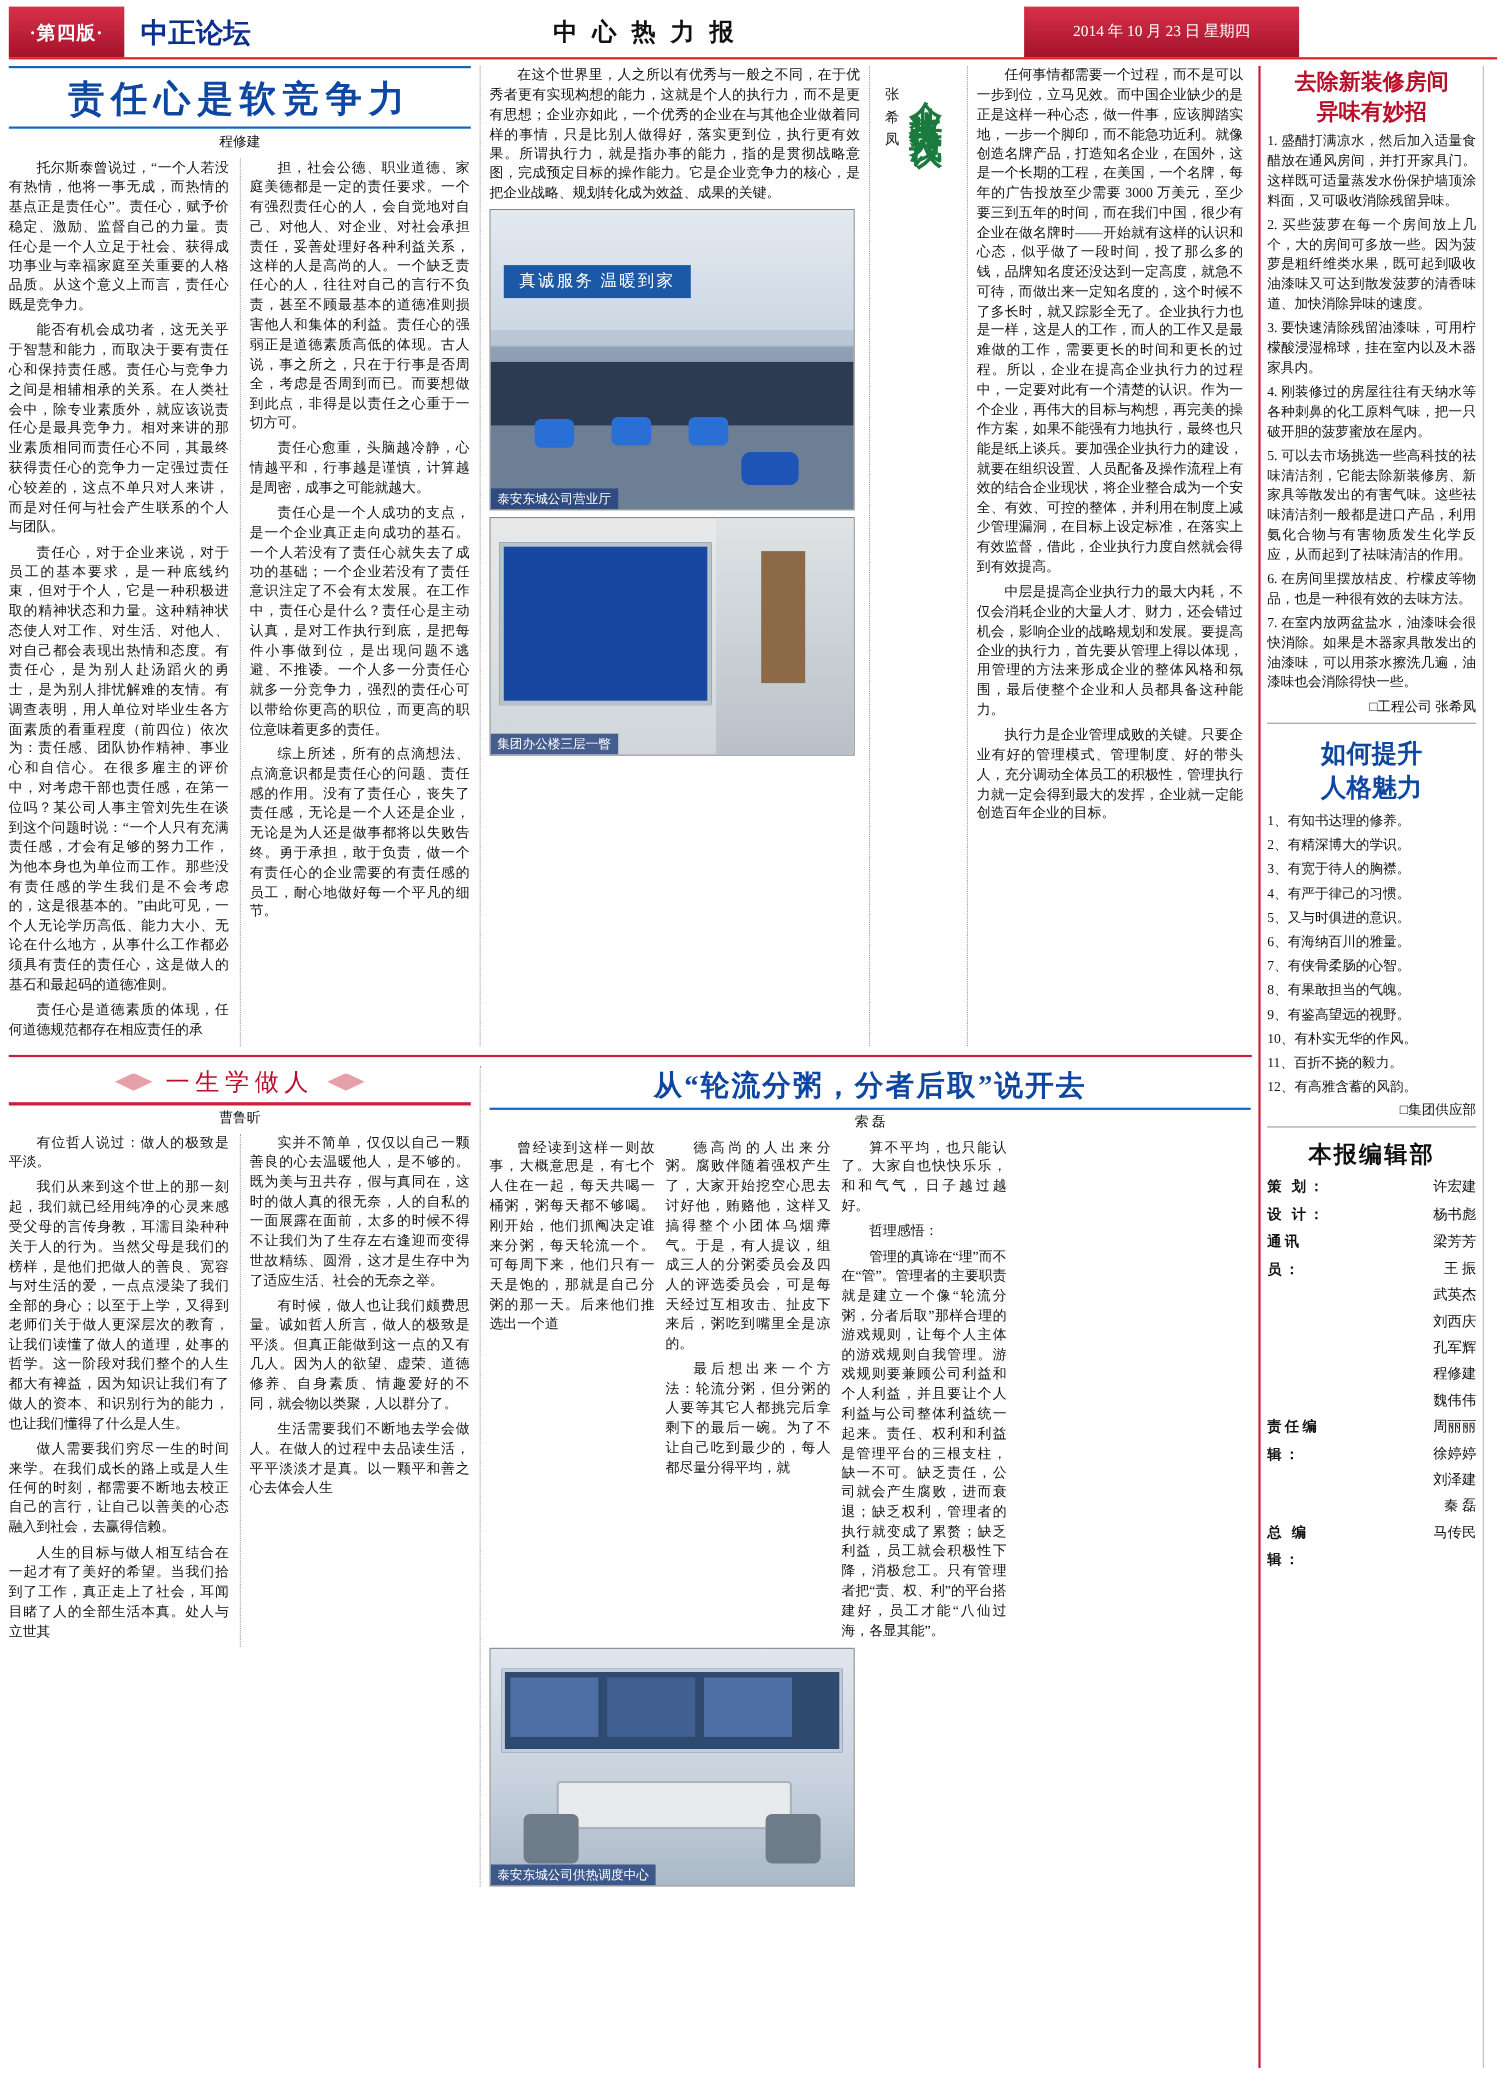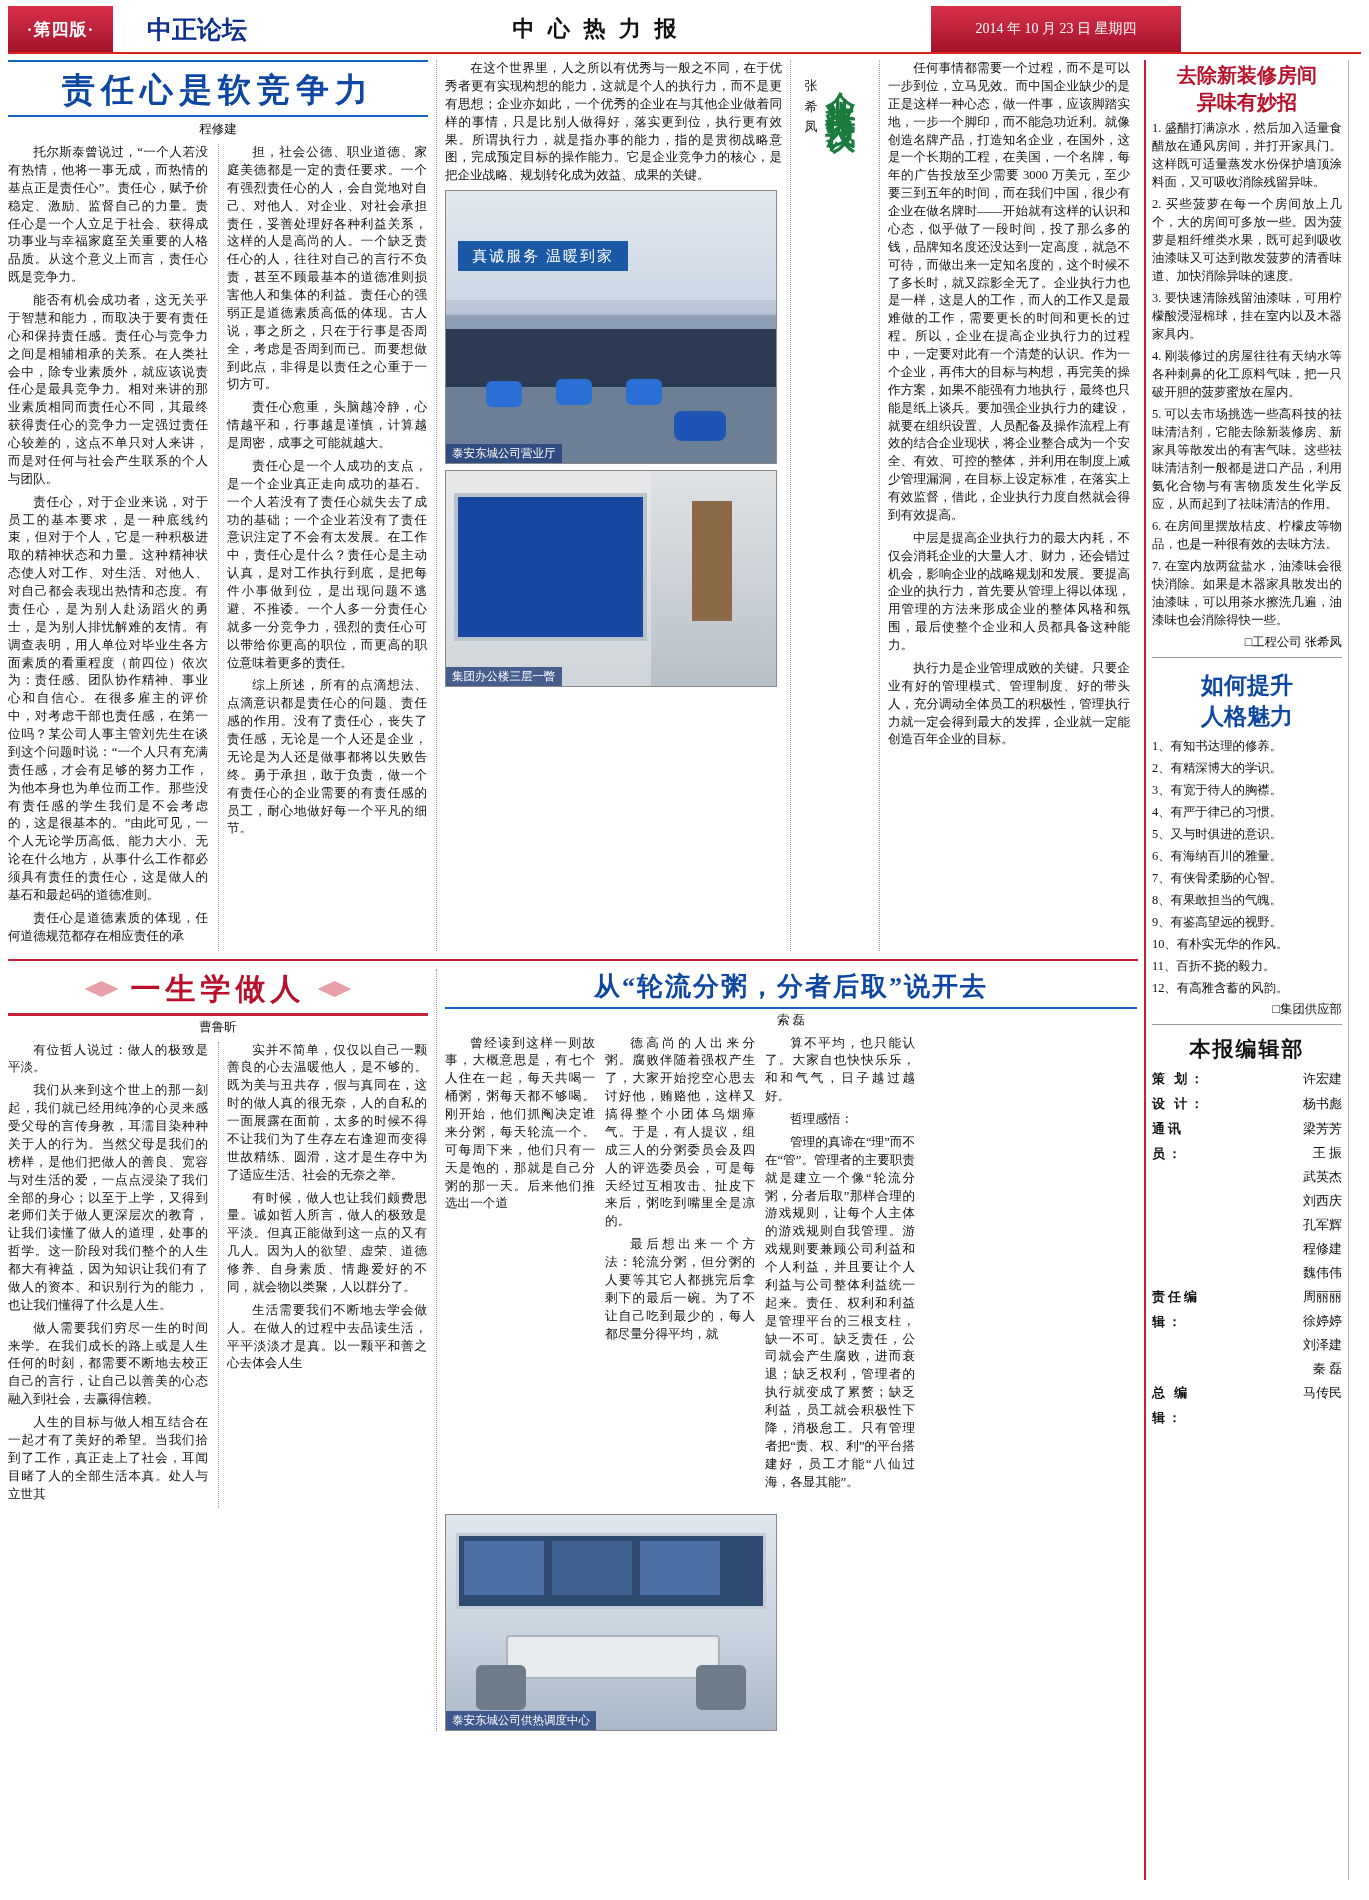--- a/index.html
+++ b/index.html
@@ -1,41 +1,41 @@
 <!DOCTYPE html>
 <html><head>
 <meta charset="utf-8">
 <style>
   html,body{margin:0;padding:0;background:#ffffff;}
   body{font-family:"Liberation Serif", serif; color:#111; width:1369px;}
   .page{width:1369px;height:1900px;position:relative;background:#fff;box-sizing:border-box;padding:6px 8px;}
   
   .masthead{display:flex;align-items:stretch;height:46px;border-bottom:2px solid #d22;}
   .mh-left{background:linear-gradient(180deg,#d9304a,#a3132a);color:#fff;width:105px;display:flex;align-items:center;justify-content:center;font-weight:bold;font-size:17px;letter-spacing:1px;}
-  .mh-forum{width:130px;display:flex;align-items:center;justify-content:center;font-size:25px;font-weight:bold;color:#0b2f8a;font-family:"DejaVu Serif",serif;padding-left:19px;}
+  .mh-forum{width:130px;display:flex;align-items:center;justify-content:center;font-size:25px;font-weight:bold;color:#0b2f8a;font-family:"DejaVu Serif",serif;}
   .mh-title{flex:1;display:flex;align-items:center;justify-content:center;font-size:22px;font-weight:bold;letter-spacing:4px;color:#111;}
   .mh-date{background:linear-gradient(180deg,#d9304a,#a3132a);color:#fff;width:250px;display:flex;align-items:center;justify-content:center;font-size:14px;}
   .mh-spacer{width:180px;}
   
   .body-wrap{display:flex;gap:6px;margin-top:6px;height:1820px;}
   .left-zone{width:1130px;display:flex;flex-direction:column;}
   .right-rail{width:205px;border-left:2px solid #c9203a;border-right:1px solid #bbb;padding:0 6px;box-sizing:border-box;}
   
   .headline-a{font-size:33px;font-weight:bold;color:#0d47a1;letter-spacing:6px;text-align:center;padding:6px 0 2px;}
   .hl-box{border-top:2px solid #1565c0;border-bottom:2px solid #1565c0;margin-bottom:4px;}
   .byline{text-align:center;font-size:12.5px;margin:2px 0 6px;}
   .cols{display:flex;gap:10px;}
   .col{font-size:12.6px;line-height:1.42;text-align:justify;}
   .col p{margin:0 0 5px;text-indent:2em;}
   .divider-v{border-left:1px dotted #999;}
   
   .photo{position:relative;border:1px solid #888;overflow:hidden;}
   .cap{position:absolute;left:0;bottom:0;background:rgba(30,60,120,.78);color:#fff;font-size:11.5px;padding:2px 6px;}
   
-  .headline-b{font-size:30px;font-weight:bold;color:#b8102b;letter-spacing:5px;text-align:center;}
+  .headline-b{font-size:22px;font-weight:normal;color:#b8102b;letter-spacing:5px;text-align:center;}
   .headline-c{font-size:26px;font-weight:bold;color:#0d47a1;letter-spacing:2px;text-align:center;}
   .rule-red{height:3px;background:#c9203a;margin:3px 0;}
   .rule-blue{height:2px;background:#1565c0;margin:3px 0;}
   .diamond{display:inline-block;width:34px;height:16px;background:#e8a0a8;transform:skewX(-0deg);clip-path:polygon(50% 0,100% 50%,50% 100%,0 50%);margin:0 8px;vertical-align:middle;}
   
   .vtitle{writing-mode:vertical-rl;text-orientation:upright;font-size:30px;font-weight:bold;color:#1b7a3d;letter-spacing:5px;}
   .vsub{writing-mode:vertical-rl;text-orientation:upright;font-size:13px;letter-spacing:3px;color:#222;}
   
   .rr-title{font-size:20px;font-weight:bold;color:#b8102b;text-align:center;line-height:1.35;padding:2px 0 4px;}
   .rr-title2{font-size:23px;font-weight:bold;color:#0d47a1;text-align:center;line-height:1.35;padding:6px 0;}
@@ -175,21 +175,21 @@
                 <p>德高尚的人出来分粥。腐败伴随着强权产生了，大家开始挖空心思去讨好他，贿赂他，这样又搞得整个小团体乌烟瘴气。于是，有人提议，组成三人的分粥委员会及四人的评选委员会，可是每天经过互相攻击、扯皮下来后，粥吃到嘴里全是凉的。</p>
                 <p>最后想出来一个方法：轮流分粥，但分粥的人要等其它人都挑完后拿剩下的最后一碗。为了不让自己吃到最少的，每人都尽量分得平均，就</p>
               </div>
               <div class="col" style="width:150px;">
                 <p>算不平均，也只能认了。大家自也快快乐乐，和和气气，日子越过越好。</p>
                 <p>哲理感悟：</p>
                 <p>管理的真谛在“理”而不在“管”。管理者的主要职责就是建立一个像“轮流分粥，分者后取”那样合理的游戏规则，让每个人主体的游戏规则自我管理。游戏规则要兼顾公司利益和个人利益，并且要让个人利益与公司整体利益统一起来。责任、权利和利益是管理平台的三根支柱，缺一不可。缺乏责任，公司就会产生腐败，进而衰退；缺乏权利，管理者的执行就变成了累赘；缺乏利益，员工就会积极性下降，消极怠工。只有管理者把“责、权、利”的平台搭建好，员工才能“八仙过海，各显其能”。</p>
               </div>
             </div>
 
-            <div class="photo pic-ctrl" style="height:215px;width:330px;margin-top:18px;">
+            <div class="photo pic-ctrl" style="height:215px;width:330px;margin-top:2px;">
               <div style="position:absolute;left:10px;top:18px;right:10px;height:70px;background:#2e4a6e;border:3px solid #c3ccd6;"></div>
               <div style="position:absolute;left:18px;top:26px;width:80px;height:54px;background:#4d6fa5;"></div>
               <div style="position:absolute;left:106px;top:26px;width:80px;height:54px;background:#3f6090;"></div>
               <div style="position:absolute;left:194px;top:26px;width:80px;height:54px;background:#4d6fa5;"></div>
               <div style="position:absolute;left:60px;top:120px;width:210px;height:40px;background:#e8ebee;border:2px solid #aab3bb;border-radius:4px;"></div>
               <div style="position:absolute;left:30px;top:150px;width:50px;height:45px;background:#6e7b88;border-radius:6px;"></div>
               <div style="position:absolute;left:250px;top:150px;width:50px;height:45px;background:#6e7b88;border-radius:6px;"></div>
               <div class="cap">泰安东城公司供热调度中心</div>
             </div>
           </div>

